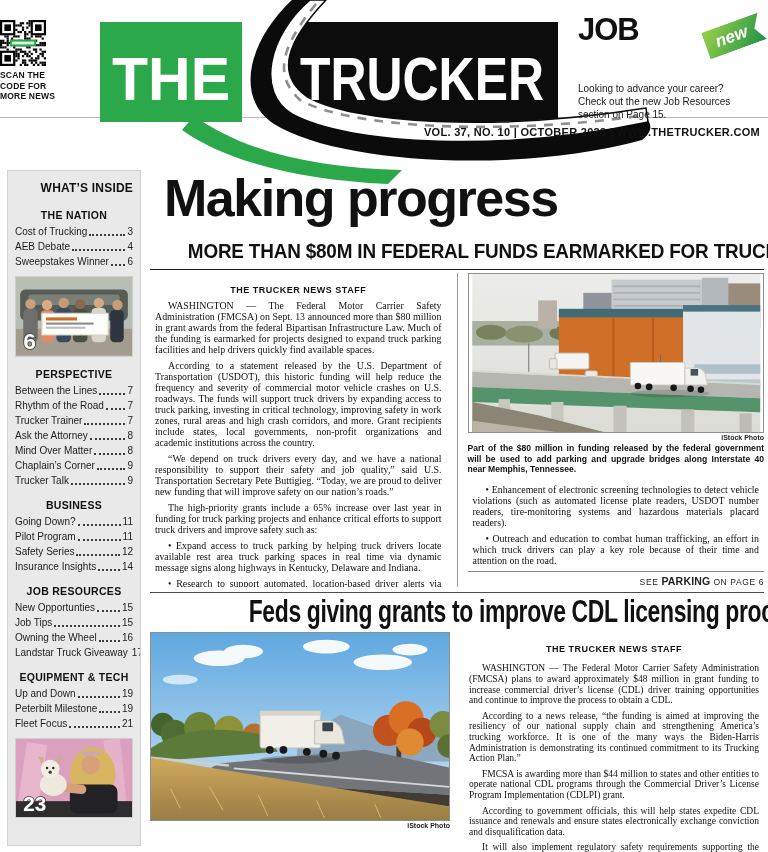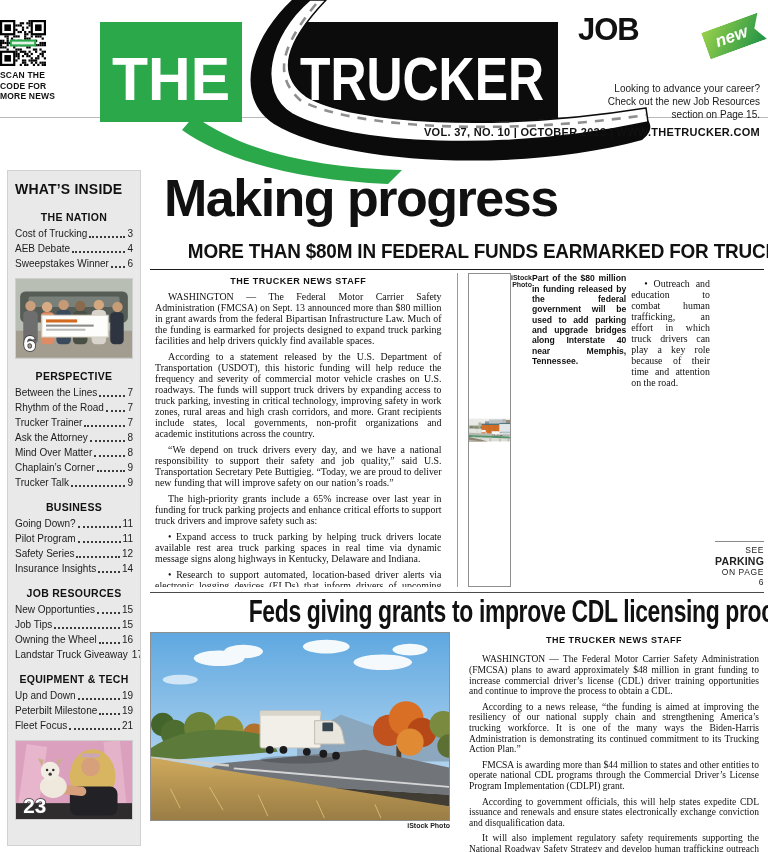--- a/index.html
+++ b/index.html
@@ -17,44 +17,44 @@
   .mast-rule{position:absolute;left:0;top:117px;width:768px;height:1px;background:#b9b9b9}
   .qr-block{position:absolute;left:0;top:20px;width:92px}
   .qr-block svg{display:block;width:46px;height:46px}
   .qr-caption{margin-top:4px;font-size:8.5px;font-weight:800;line-height:1.25;letter-spacing:.2px}
   .logo{position:absolute;left:98px;top:12px;width:560px;height:152px;overflow:visible;pointer-events:none}
   .logo text{font-family:"Liberation Sans",sans-serif;font-weight:bold;fill:#fff}
   .job-block{position:absolute;right:6px;top:16px;width:184px;height:100px}
   .job-title{font-size:31px;font-weight:900;line-height:.9;letter-spacing:-1px}
   .job-sub{font-size:19px;font-weight:800;letter-spacing:-.4px;border-bottom:2px solid #111;display:inline-block;padding-bottom:1px}
   .ribbon{position:absolute;right:-2px;top:6px;transform:rotate(-20deg);background:linear-gradient(135deg,var(--ribbon-light),var(--ribbon-dark));color:#fff;font-style:italic;font-weight:800;font-size:17px;padding:4px 16px 4px 11px;clip-path:polygon(0 0,100% 0,86% 50%,100% 100%,0 100%);box-shadow:2px 3px 4px rgba(0,0,0,.25)}
-  .promo{position:absolute;right:2px;top:66px;width:182px;text-align:right;font-size:10px;line-height:1.3;color:#1a1a1a}
+  .promo{position:absolute;right:2px;top:66px;width:182px;text-align:left;font-size:10px;line-height:1.3;color:#1a1a1a}
   .issue-line{position:absolute;right:8px;top:126px;font-size:11px;font-weight:800;letter-spacing:.3px}
 
   
   .sidebar{position:absolute;left:7px;top:170px;width:134px;height:676px;background:var(--sidebar-bg);border:1px solid #d2d2d2;padding:10px 7px 6px;overflow:hidden}
-  .toc-title{font-size:14px;font-weight:800;text-align:left;letter-spacing:.2px;margin-bottom:14px}
+  .toc-title{font-size:12px;font-weight:800;text-align:right;letter-spacing:.2px;margin-bottom:14px}
   .toc-heading{font-size:10.5px;font-weight:700;text-align:center;letter-spacing:.3px;margin:11px 0 3px}
   .toc-item{display:flex;align-items:flex-end;font-size:10px;line-height:15px;color:#1c1c1c}
   .toc-item .lbl{white-space:nowrap}
   .toc-item .leader{flex:1;margin:0 2px;border-bottom:2px dotted #3c3c3c;transform:translateY(-3px)}
   .toc-photo{display:none;width:100%;height:auto;margin:7px auto 2px;border:1px solid #cfcfcf}
   .badge-txt{font-family:"Liberation Sans",sans-serif;font-weight:900;fill:#fff;stroke:#3a3a3a;stroke-width:1.6px;paint-order:stroke}
 
   
   .main{position:absolute;left:150px;top:160px;width:614px;height:692px}
   h1{margin:14px;font-size:52px;font-weight:800;letter-spacing:-1.5px;line-height:.95;text-align:left}
   .subhead-wrap{text-align:center;border-bottom:1px solid #1a1a1a;padding:2px 0 6px;margin-bottom:3px}
   .subhead{display:inline-block;white-space:nowrap;transform:scaleX(.9);font-size:21px;font-weight:700;letter-spacing:-.2px}
-  .byline{font-size:9px;font-weight:700;letter-spacing:.5px;text-align:center;margin:3px 0 4px}
+  .byline{font-size:9px;font-weight:700;letter-spacing:.5px;text-align:center;margin:12px 0 4px}
   .body-p{font-family:Liberation Serif, serif;font-size:9.9px;line-height:11px;text-align:justify;text-indent:13px;margin:5px;color:#101010}
   .story2 .body-p{font-size:9.5px;line-height:10.6px}
   .story1{display:flex;height:314px;overflow:hidden}
   .story1 .col{flex:1 1 0;min-width:0}
-  .story1 .col-right{border-left:1px solid #9a9a9a;margin-left:10px;padding-left:10px;display:flex;}
+  .story1 .col-right{border-left:1px solid #9a9a9a;margin-left:10px;padding-left:10px;display:flex;flex-direction:column}
   .photo{display:block;width:100%;height:auto;border:1px solid #8f8f8f}
   .credit{font-size:7px;font-weight:700;text-align:right;margin:1px 0 2px;color:#222}
   .caption{font-size:8.6px;font-weight:700;line-height:1.2;text-align:justify;margin-bottom:5px}
   .jump{margin-top:auto;border-top:1px solid #8a8a8a;padding-top:3px;text-align:right;font-size:8.5px;letter-spacing:.6px;color:#222}
   .jump .jump-word{font-weight:800;font-size:10.5px;letter-spacing:.2px}
   .story-sep{border-top:1px solid #4a4a4a;margin:5px 0 0}
   h2{margin:3px 0 5px;font-size:31px;font-weight:800;line-height:1;text-align:center;letter-spacing:-.5px;white-space:nowrap}
   .squeeze{display:inline-block;white-space:nowrap;transform:scaleX(.74)}
   .story2{display:flex;height:248px;overflow:hidden;margin-top:1px}
   .story2 .photo-col{flex:1 1 0;min-width:0;padding-right:7px}
@@ -505,20 +505,21 @@
                 <circle cx="188" cy="120" r="3.5"></circle>
               <circle cx="214" cy="121" r="3.5"></circle>
                 <circle cx="232" cy="122" r="3.5"></circle>
                 <circle cx="243" cy="123" r="3.5"></circle>
             </g>
           </g>
         </svg>
         <div class="credit">iStock Photo</div>
         <div class="caption">Part of the $80 million in funding released by the federal government will be used to add parking and upgrade bridges along Interstate 40 near Memphis, Tennessee.</div>
         <div id="lead-col2-text">
+            <p class="body-p bullet">• Enhancement of electronic screening technologies to detect vehicle violations (such as automated license plate readers, USDOT number readers, tire-monitoring systems and hazardous materials placard readers).</p>
             <p class="body-p bullet">• Outreach and education to combat human trafficking, an effort in which truck drivers can play a key role because of their time and attention on the road.</p>
           </div>
         <div class="jump">
           <span>SEE</span>
           <span class="jump-word">PARKING</span>
           <span>ON PAGE 6</span>
         </div>
       </div>
     </section>
 

